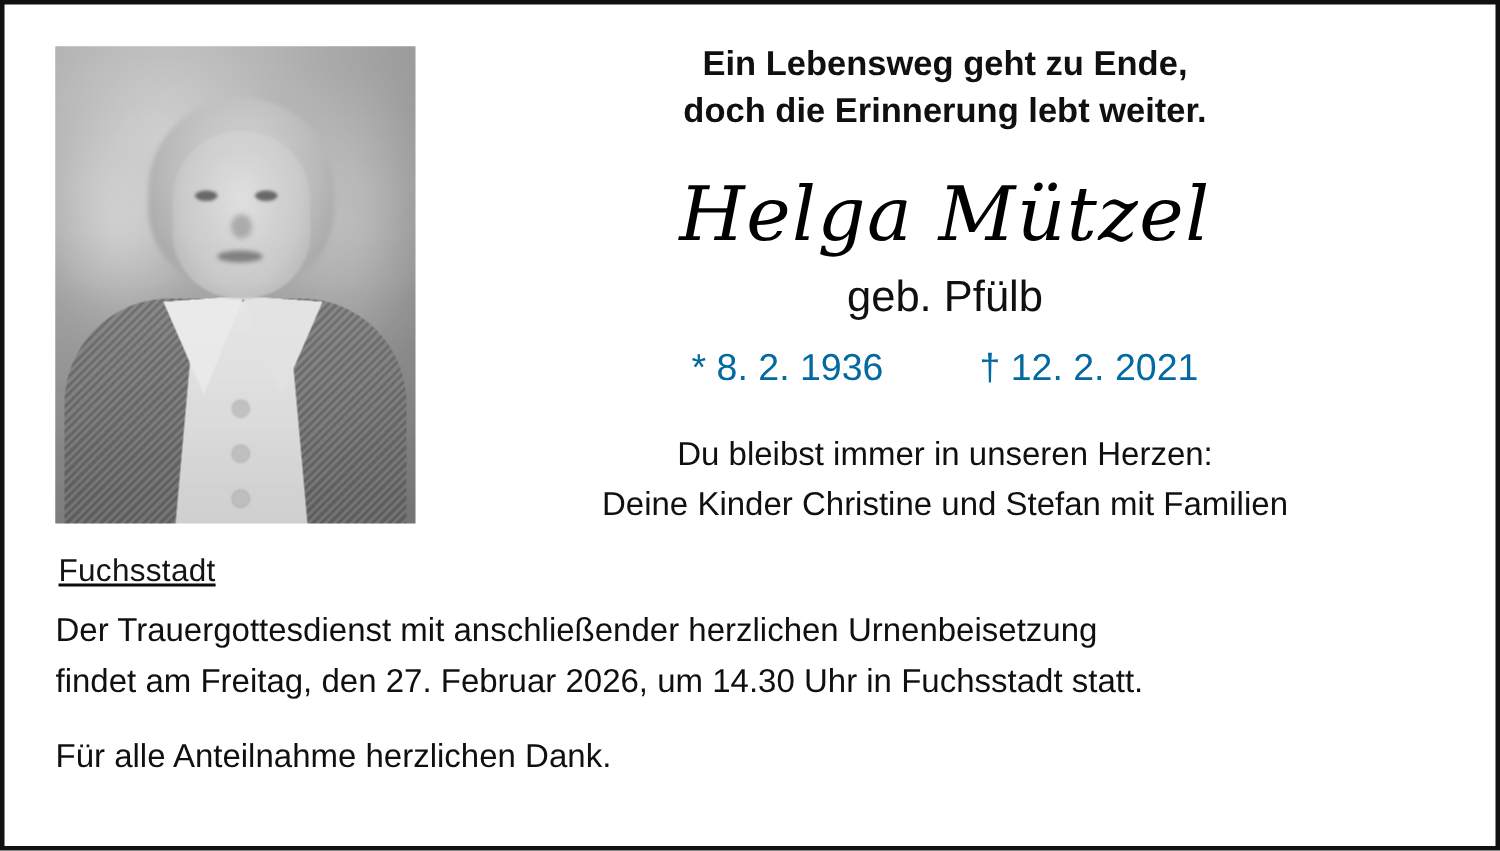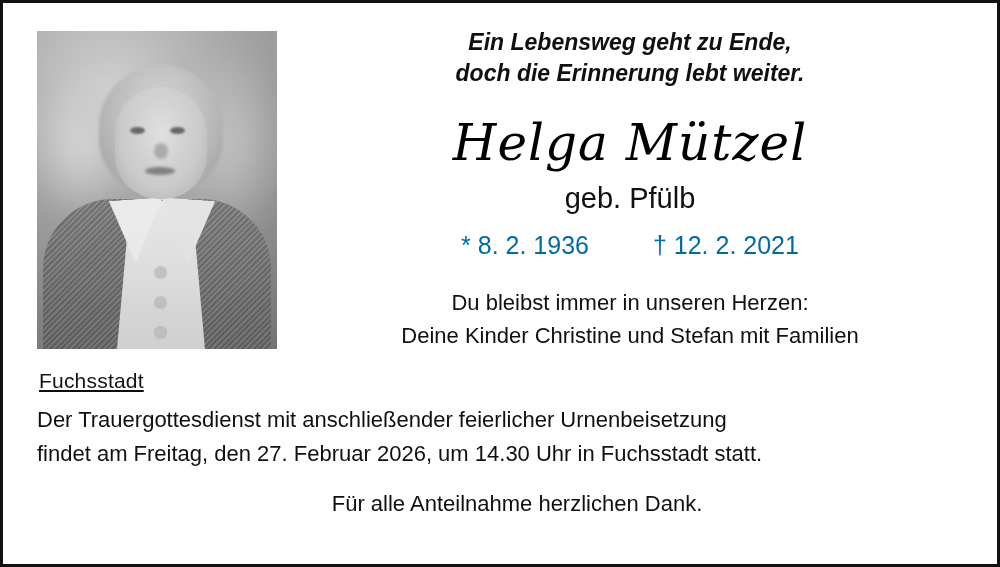--- a/index.html
+++ b/index.html
@@ -183,21 +183,20 @@
 
   .text-col {
     flex: 1 1 auto;
     padding-top: 24px;
     padding-right: 40px;
     text-align: center;
     box-sizing: border-box;
   }
 
   .motto {
-    font-style: italic;
     font-weight: bold;
     font-size: 23px;
     line-height: 1.35;
     color: #101010;
     margin: 0 0 6px 0;
   }
   .motto div { white-space: nowrap; }
 
   .name {
     font-family: "DejaVu Serif", serif;
@@ -233,21 +232,21 @@
   .family div { white-space: nowrap; }
 
   
   .lower {
     padding: 10px 0 0 34px;
     font-size: 22px;
     line-height: 1.55;
     color: #101010;
   }
   .lower .para { margin: 0; }
-  .lower .thanks { margin-top: 16px; text-align: center; }
+  .lower .thanks { margin-top: 16px; }
   .lower div { white-space: nowrap; }
 </style>
 </head>
 <body>
 
 <div class="obituary">
 
   <div class="upper">
 
     <div class="photo-col">
@@ -291,21 +290,21 @@
       <div class="family">
         <div>Du bleibst immer in unseren Herzen:</div>
         <div>Deine Kinder Christine und Stefan mit Familien</div>
       </div>
     </div>
 
   </div>
 
   <div class="lower">
     <div class="para">
-      <div>Der Trauergottesdienst mit anschließender feierlicher Urnenbeisetzung</div>
+      <div>Der Trauergottesdienst mit anschließender herzlichen Urnenbeisetzung</div>
       <div>findet am Freitag, den 27. Februar 2026, um 14.30 Uhr in Fuchsstadt statt.</div>
     </div>
     <div class="para thanks">
       <div>Für alle Anteilnahme herzlichen Dank.</div>
     </div>
   </div>
 
 </div>
 
 </body></html>

